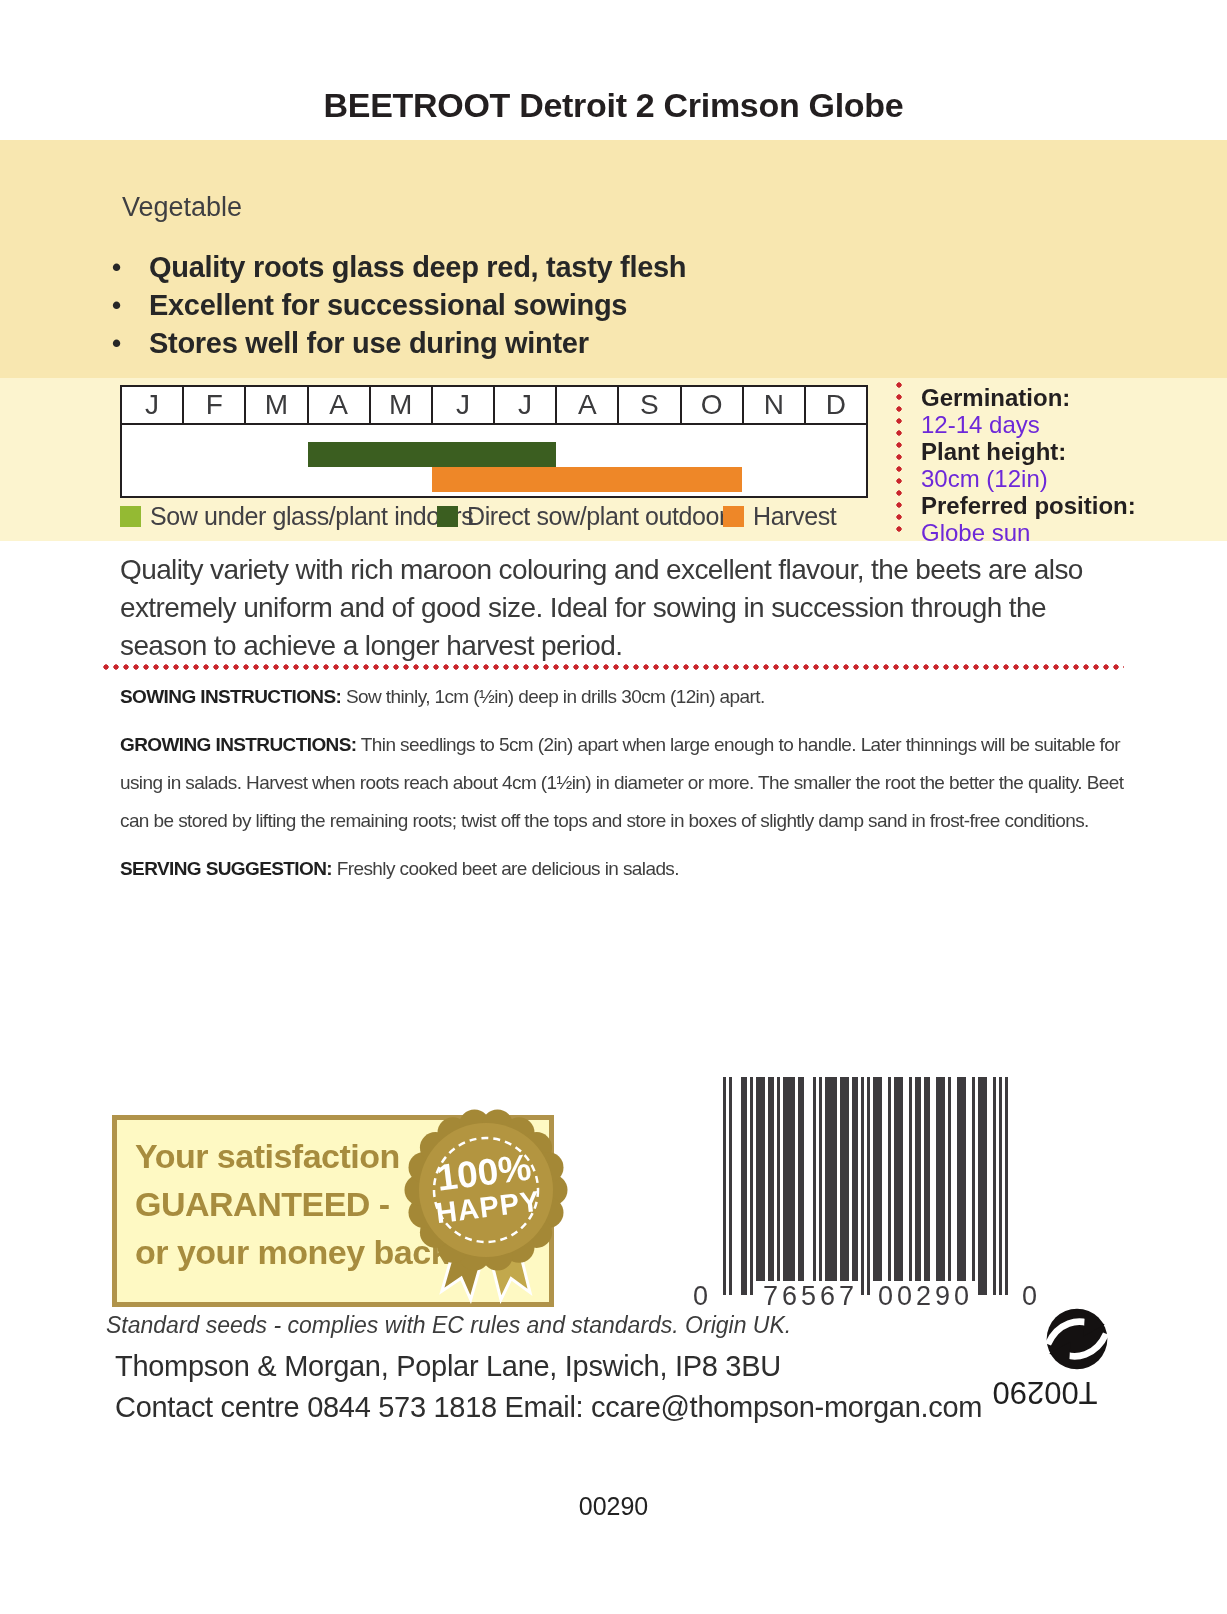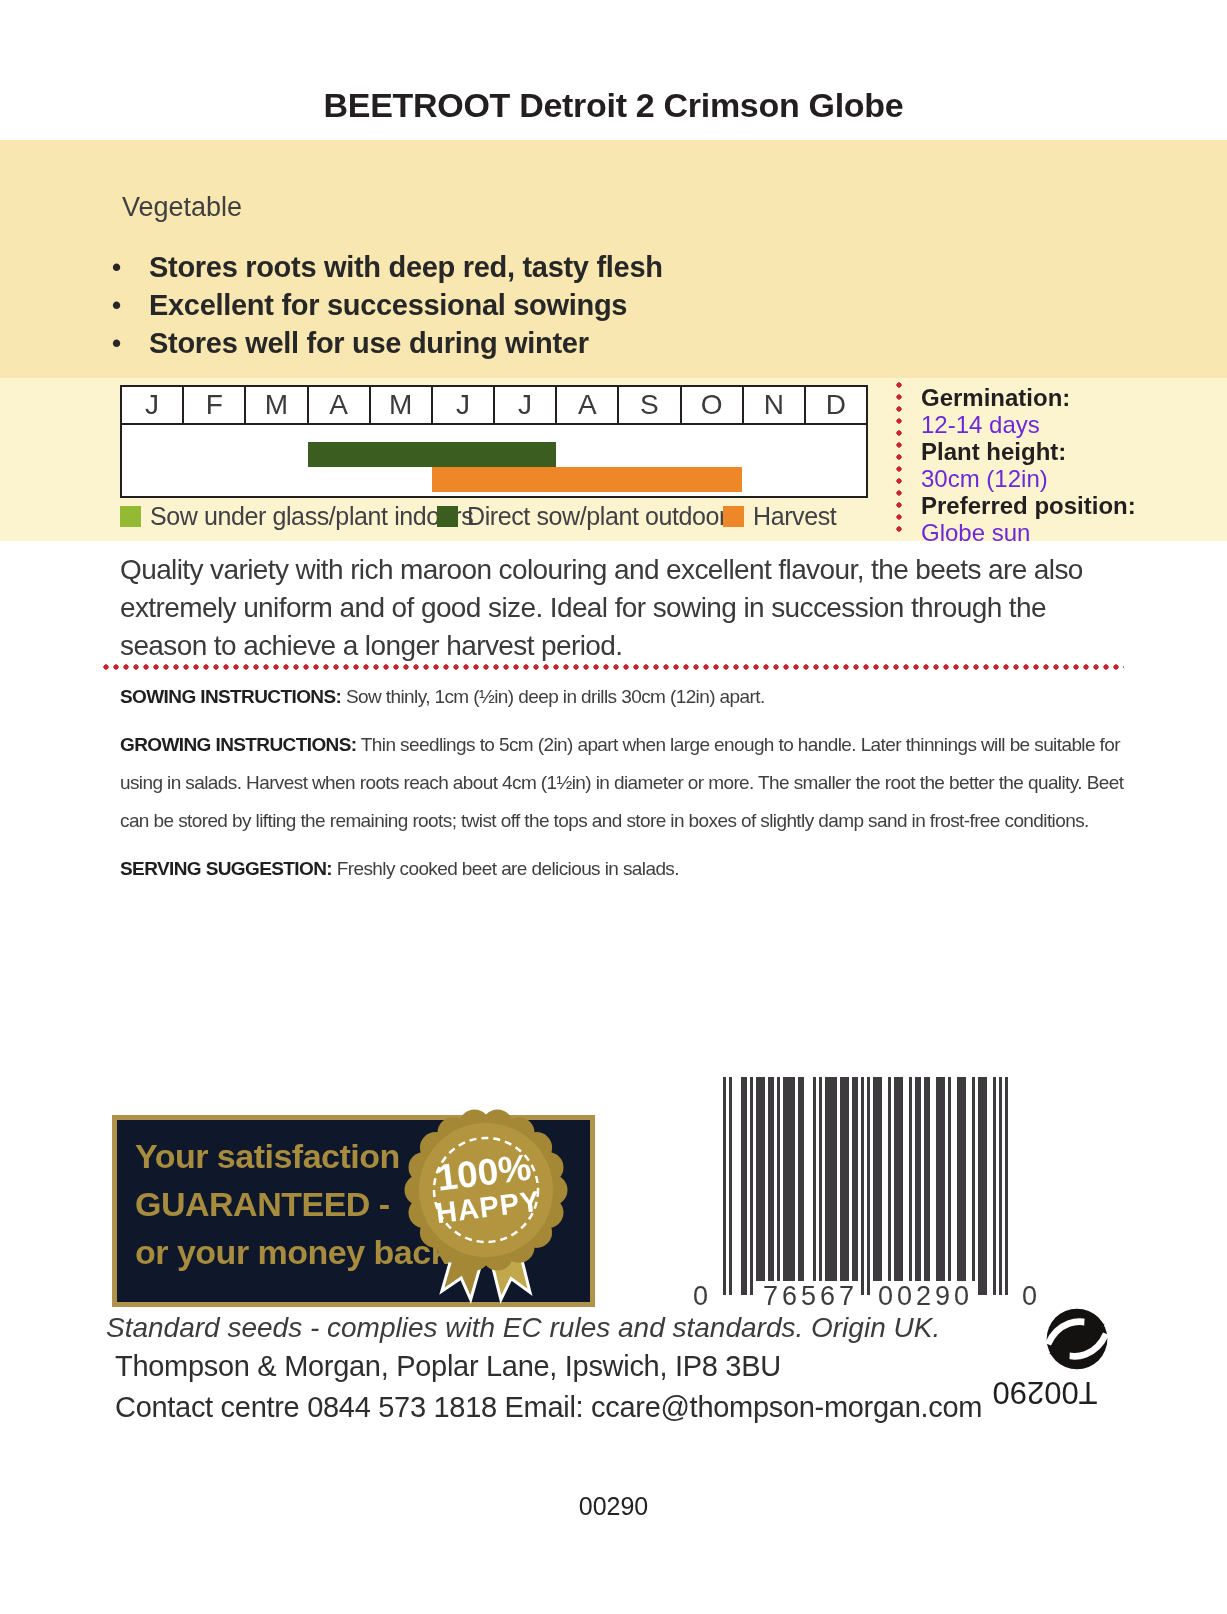--- a/index.html
+++ b/index.html
@@ -37,56 +37,56 @@
 
   .desc{position:absolute;left:120px;top:551px;width:970px;font-size:28px;line-height:38px;
         color:#3a3a3a;letter-spacing:-0.6px;}
   .dots-h{position:absolute;left:103px;top:664px;width:1021px;height:6px;
           background-image:radial-gradient(circle at 3px 3px,#c9252c 2.4px,rgba(0,0,0,0) 2.9px);
           background-size:10px 6px;background-repeat:repeat-x;}
   .instructions{position:absolute;left:120px;top:678px;width:1012px;}
   .instr{margin:0 0 10px 0;font-size:19px;line-height:38px;color:#3f3f3f;letter-spacing:-0.6px;}
   .instr-h{font-weight:bold;color:#1f1f1f;}
 
-  .gbox{position:absolute;left:112px;top:1115px;width:432px;height:182px;background:#0f172a;
-        border:5px solid #b0934a;padding-left:41px;}
+  .gbox{position:absolute;left:112px;top:1115px;width:432px;height:182px;background:#fef9c3;
+        border:5px solid #b0934a;}
   .gbox-text{position:absolute;left:18px;top:12px;font-size:34px;font-weight:bold;color:#a78c3e;
              line-height:48px;letter-spacing:-0.5px;}
   .badge-svg{position:absolute;left:398px;top:1098px;}
 
   .barcode{position:absolute;left:697px;top:1077px;width:345px;height:232px;}
   .bars{position:absolute;left:26px;top:0;display:flex;align-items:flex-start;}
   .bc-mod{width:3px;}
   .bc-digit,.bc-digits{position:absolute;top:204px;font-size:27px;color:#3d3b3e;}
   .bc-lead{left:-4px;}
   .bc-left{left:56px;width:105px;text-align:right;letter-spacing:4px;}
   .bc-right{left:176px;width:105px;text-align:center;letter-spacing:4px;}
   .bc-trail{left:325px;}
 
-  .std-line{position:absolute;left:106px;top:1312px;font-size:28px;font-style:italic;color:#3c3c3c;}
+  .std-line{position:absolute;left:106px;top:1312px;font-size:23px;font-style:italic;color:#3c3c3c;}
   .addr{position:absolute;left:115px;top:1350px;font-size:29px;color:#2e2e2e;letter-spacing:-0.3px;}
   .contact{position:absolute;left:115px;top:1391px;font-size:29px;color:#2e2e2e;letter-spacing:-0.3px;}
   .greendot{position:absolute;left:1044px;top:1306px;}
   .t-code{position:absolute;left:975px;top:1374px;width:140px;text-align:center;font-size:31px;
           color:#1f1f1f;transform:rotate(180deg);}
   .bottom-code{position:absolute;left:0;top:1492px;width:1227px;text-align:center;font-size:25px;color:#222222;}
 </style>
 </head>
 <body>
 
 <div class="page">
 
   <div class="title">BEETROOT Detroit 2 Crimson Globe</div>
 
   <div class="band1">
     <div class="veg">Vegetable</div>
     <div class="bullet-list">
         <div class="bullet-row">
           <span class="bdot">•</span>
-          <span class="btxt">Stores roots with deep red, tasty flesh</span>
+          <span class="btxt">Quality roots glass deep red, tasty flesh</span>
         </div>
         <div class="bullet-row">
           <span class="bdot">•</span>
           <span class="btxt">Excellent for successional sowings</span>
         </div>
         <div class="bullet-row">
           <span class="bdot">•</span>
           <span class="btxt">Stores well for use during winter</span>
         </div>
       </div>

